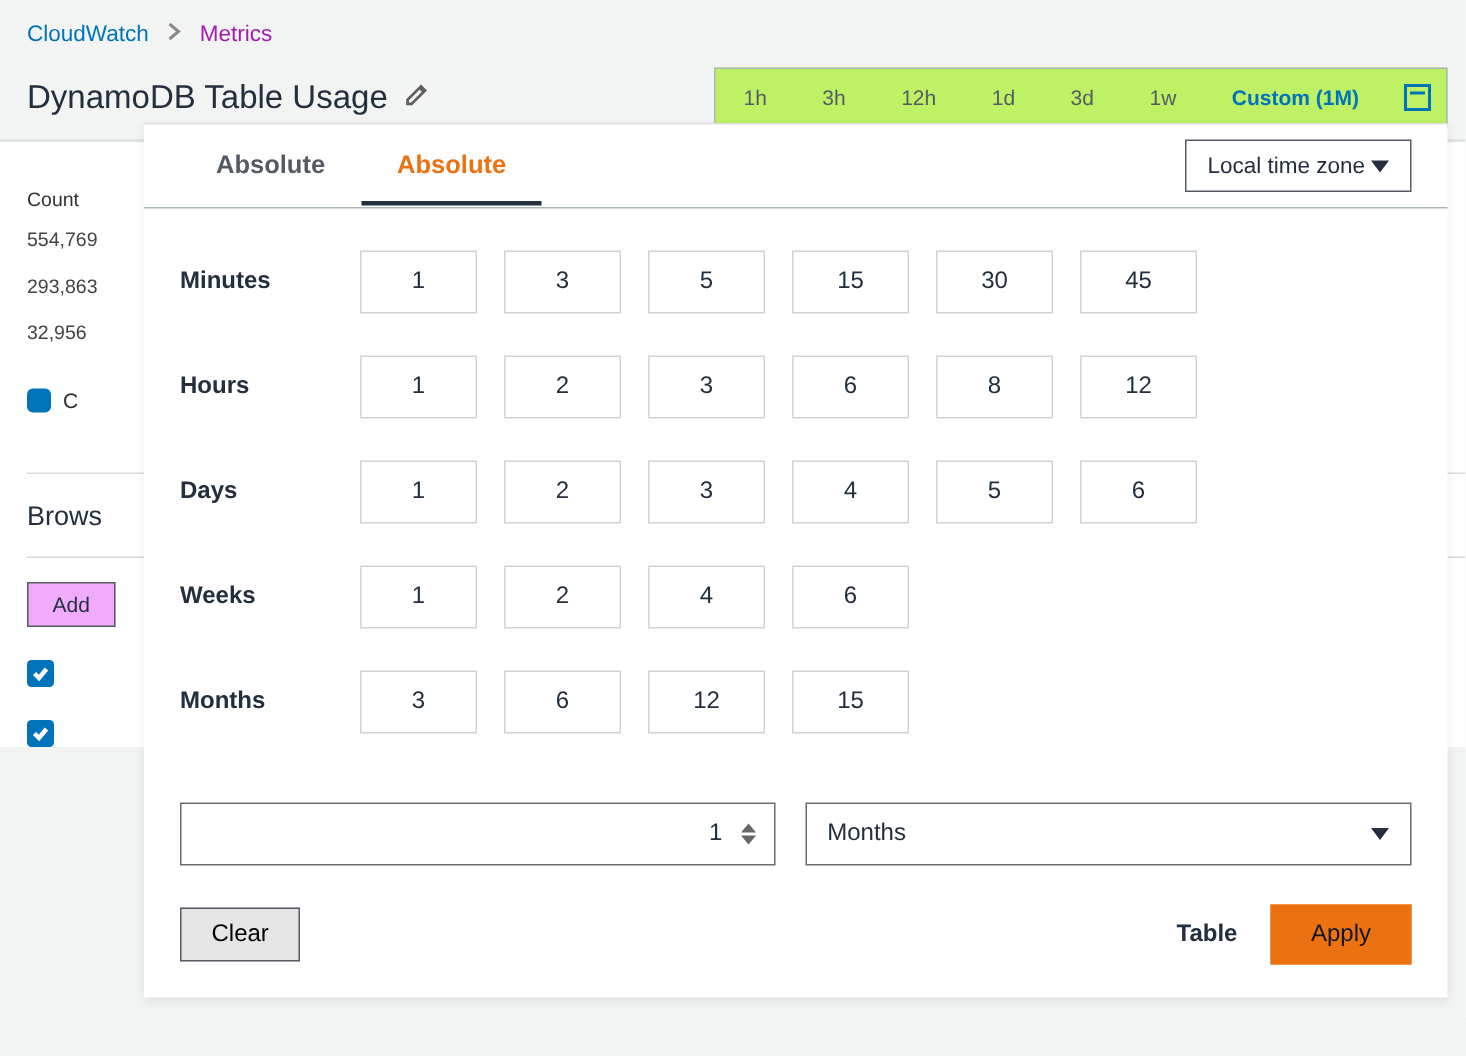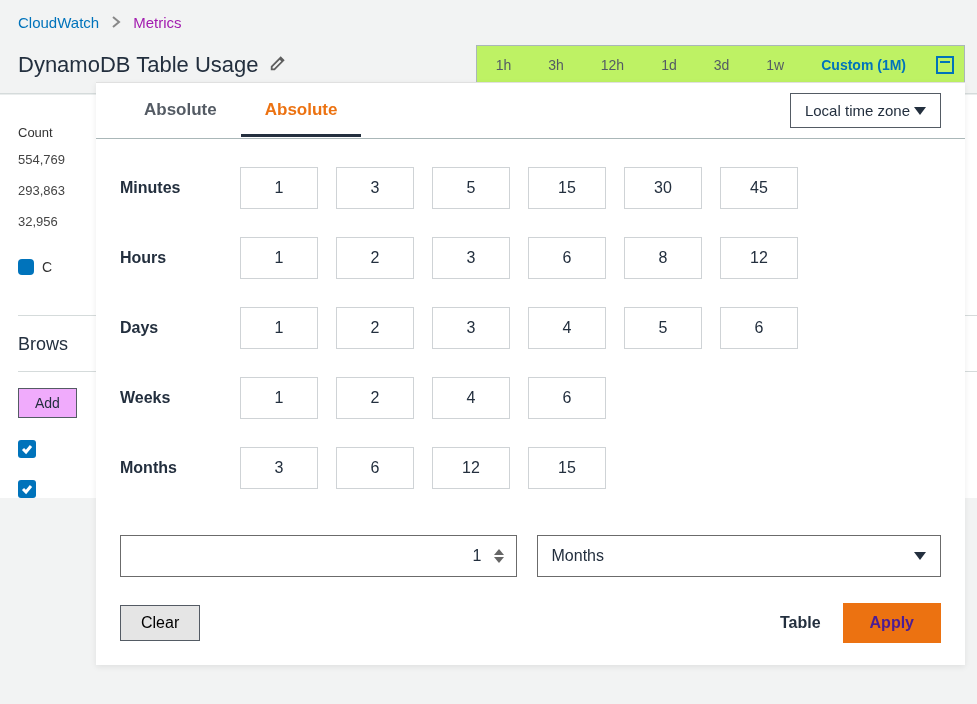--- a/index.html
+++ b/index.html
@@ -253,23 +253,23 @@
   .cancel-btn {
     font-size: 16px;
     font-weight: 700;
     color: #232f3e;
     cursor: pointer;
     background: none;
     border: none;
   }
   .apply-btn {
     background: #ec7211;
-    color: #4c1d95;
-    font-size: 16px;
-    font-weight: 700;
+    color: #0f172a;
+    font-size: 16px;
+    font-weight: 400;
     padding: 10px 26px;
     border: 1px solid #ec7211;
     cursor: pointer;
   }
 </style>
 </head>
 <body>
 
 <div class="breadcrumb">
   <span class="root">CloudWatch</span>

